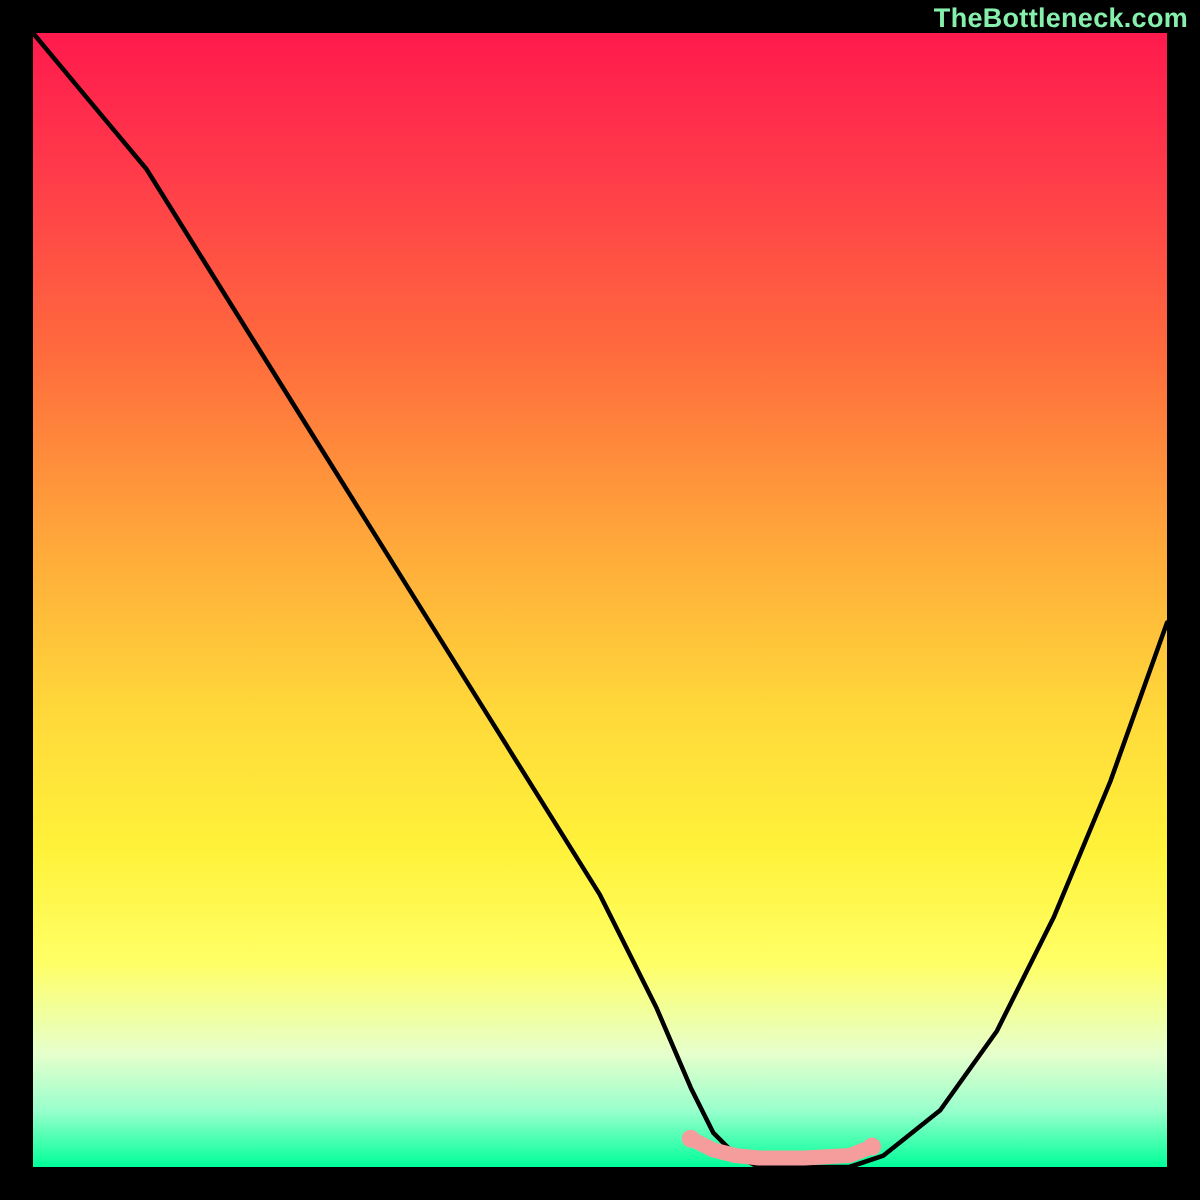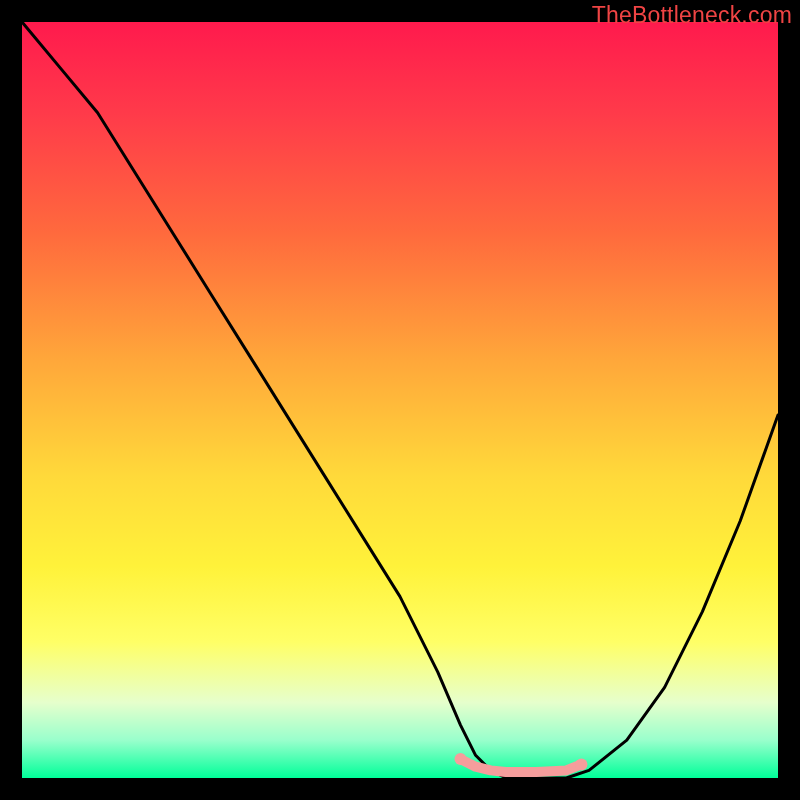--- a/index.html
+++ b/index.html
@@ -34,23 +34,23 @@
       #fff23a 72%,
       #ffff66 82%,
       #e6ffcc 90%,
       #99ffcc 95%,
       #00ff99 100%);
   }
   .watermark {
     position: absolute;
     top: 2px;
     right: 8px;
-    color: #ef4444;
-    font-size: 23px;
-    font-weight: 400;
+    color: #86efac;
+    font-size: 18px;
+    font-weight: 700;
     letter-spacing: 0.2px;
     user-select: none;
   }
   svg.overlay {
     position: absolute;
     left: 22px;
     top: 22px;
     width: 756px;
     height: 756px;
     overflow: visible;

